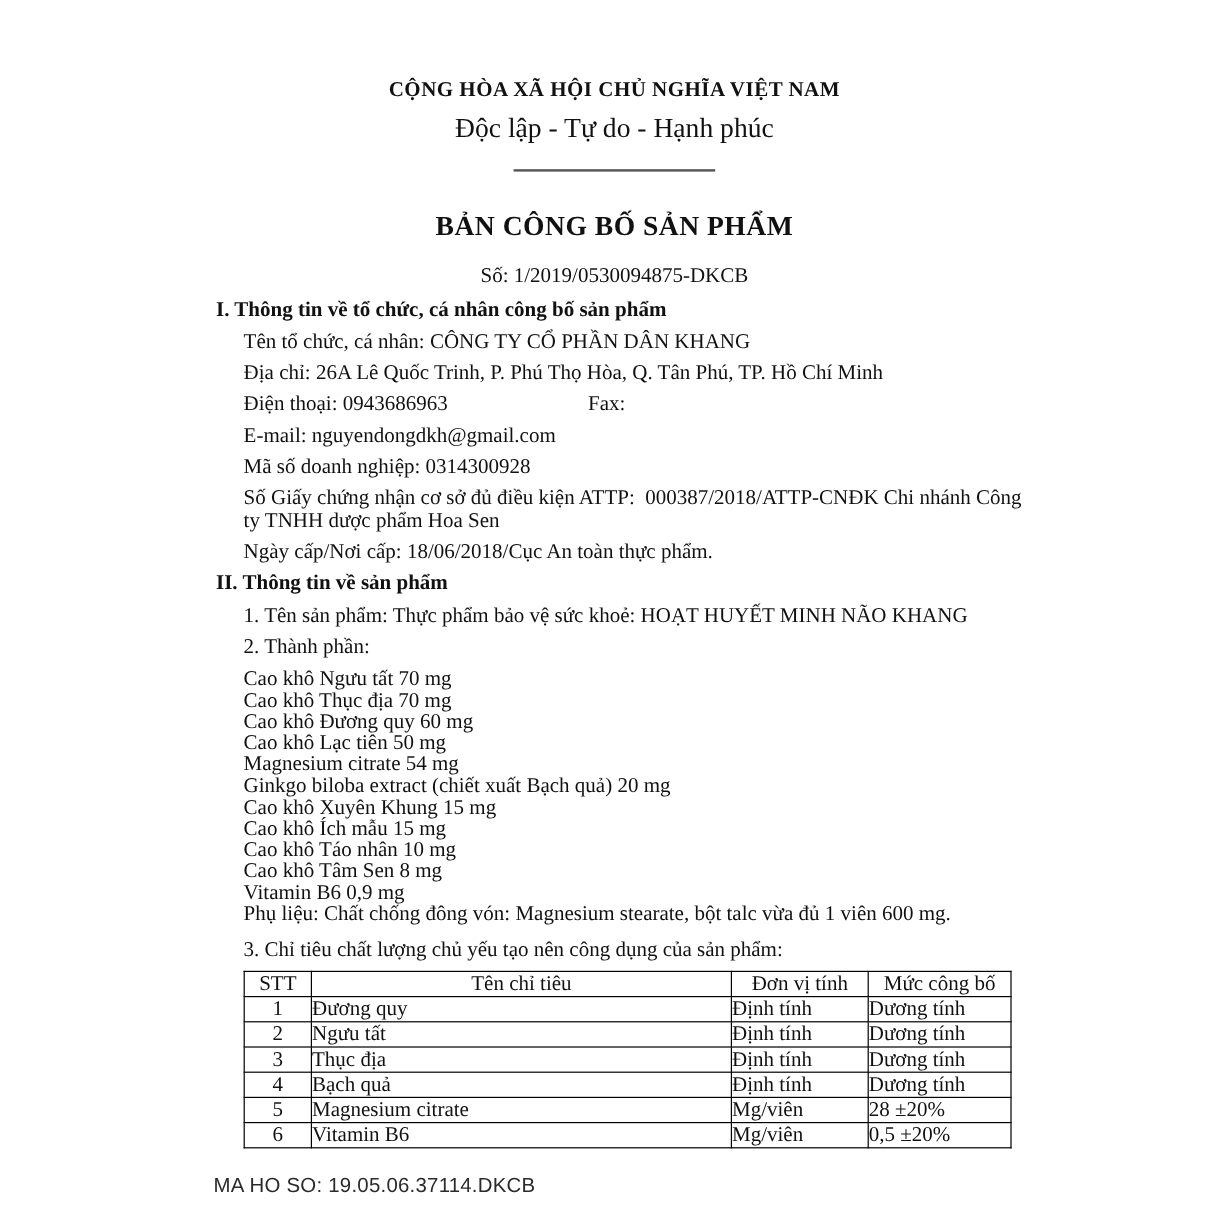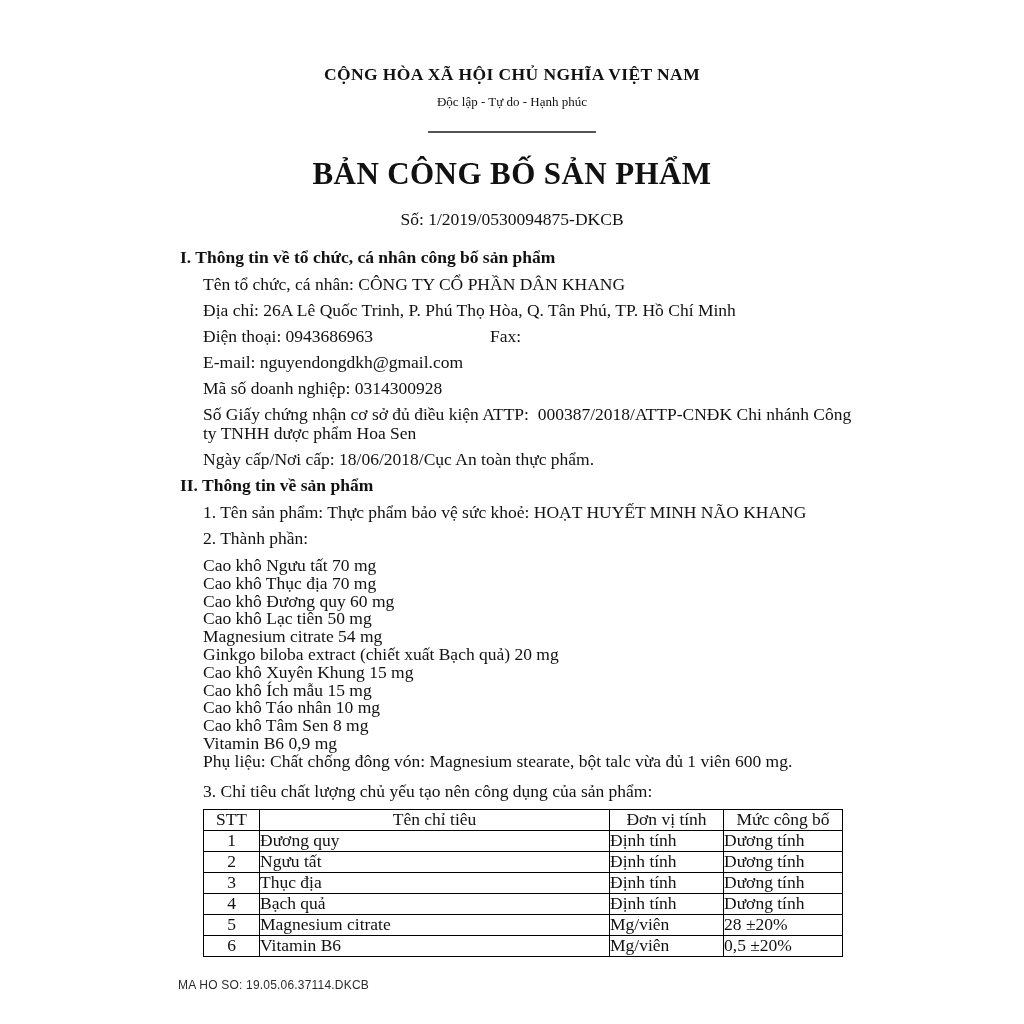--- a/index.html
+++ b/index.html
@@ -20,34 +20,34 @@
     left: 0;
     width: 100%;
     text-align: center;
   }
   .national-title {
     font-size: 17.5px;
     font-weight: bold;
     letter-spacing: 0.4px;
   }
   .motto {
-    font-size: 13px;
+    font-size: 23px;
     margin-top: 9px;
   }
   .sep-line {
     width: 168px;
     border: none;
     border-top: 2px solid #555555;
     margin: 21px auto 0 auto;
   }
   .doc-title {
-    font-size: 31px;
+    font-size: 23px;
     font-weight: bold;
     letter-spacing: 0.4px;
-    margin-top: 23px;
+    margin-top: 33px;
   }
   .doc-number {
     font-size: 17.5px;
     margin-top: 17px;
   }
 
   
   .content {
     position: absolute;
     top: 248px;
@@ -104,21 +104,21 @@
     text-align: left;
     padding-left: 9px;
   }
 
   
   .footer-code {
     position: absolute;
     left: 178px;
     top: 978px;
     font-family: "Liberation Sans", sans-serif;
-    font-size: 12px;
+    font-size: 17px;
     color: #2b2b2b;
     letter-spacing: 0.2px;
   }
 </style>
 </head>
 <body>
 
 <div class="page">
 
   <div class="doc-header">

